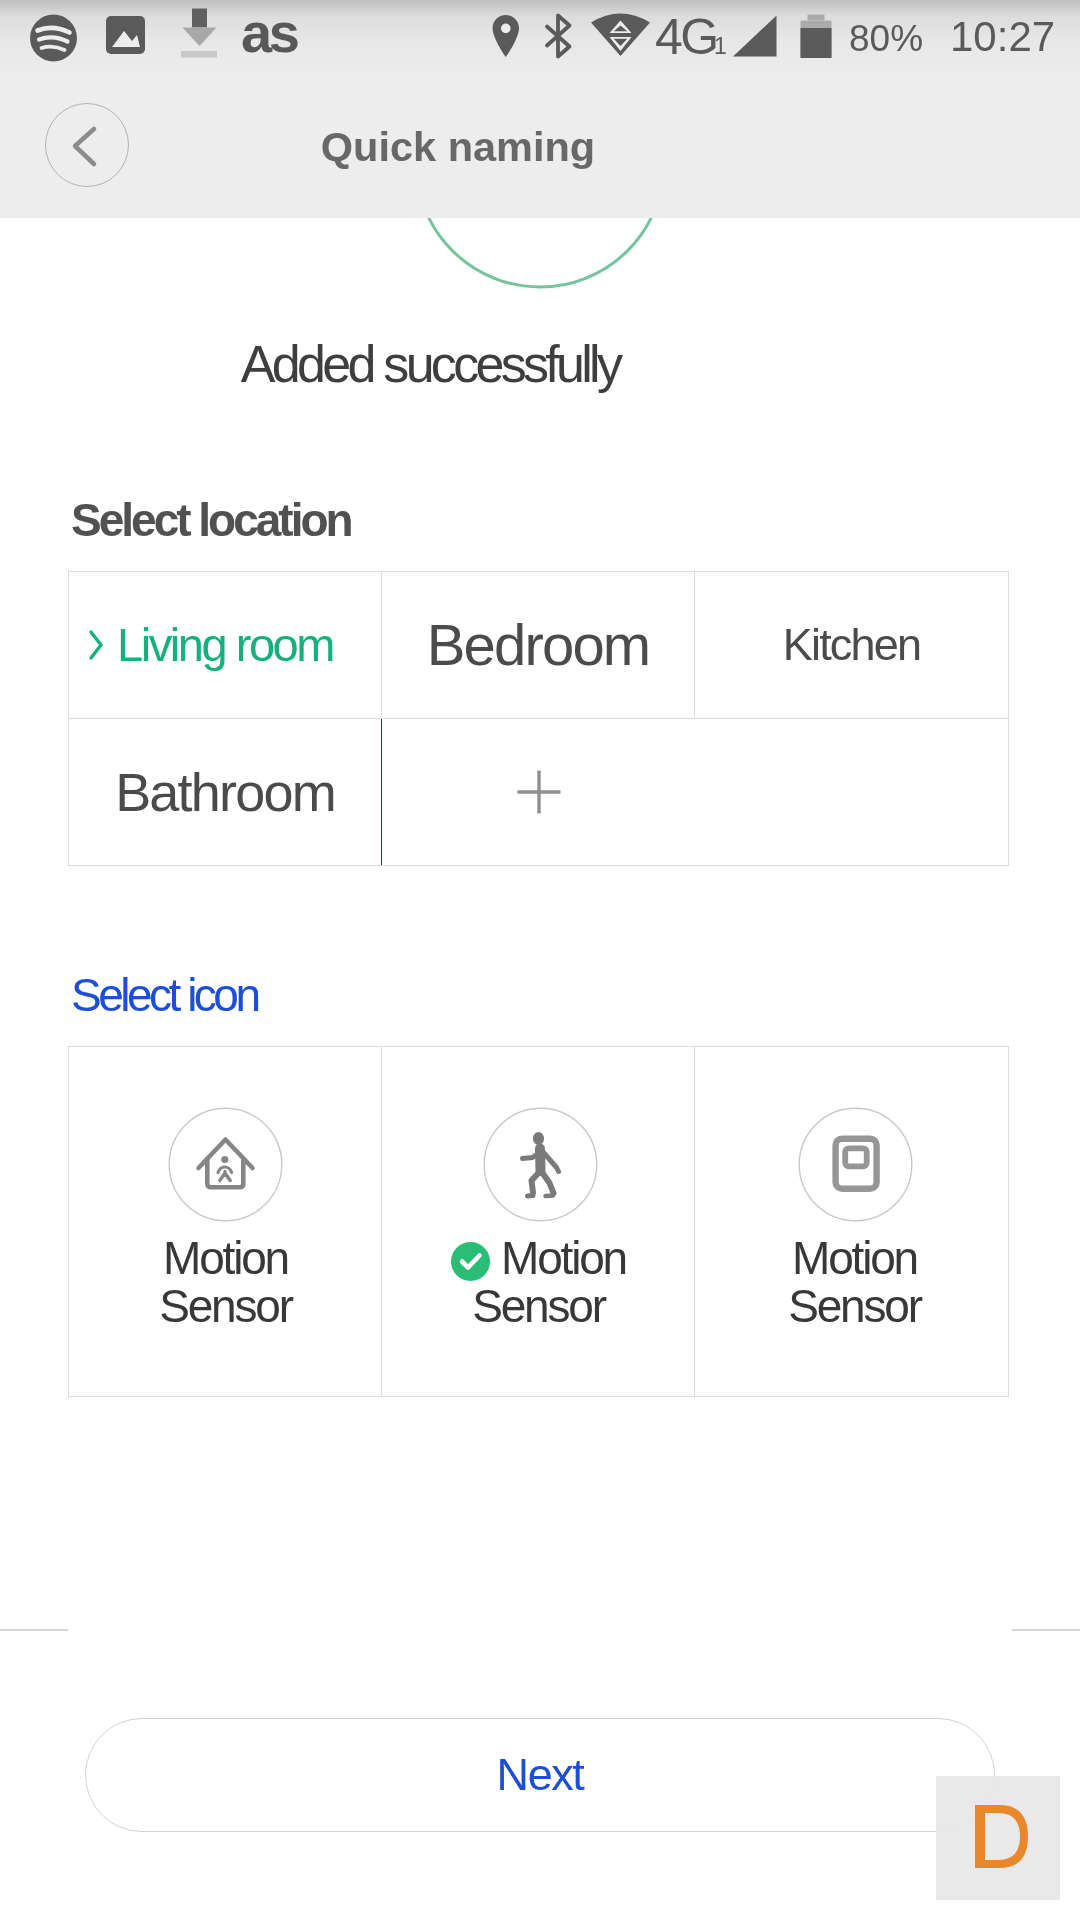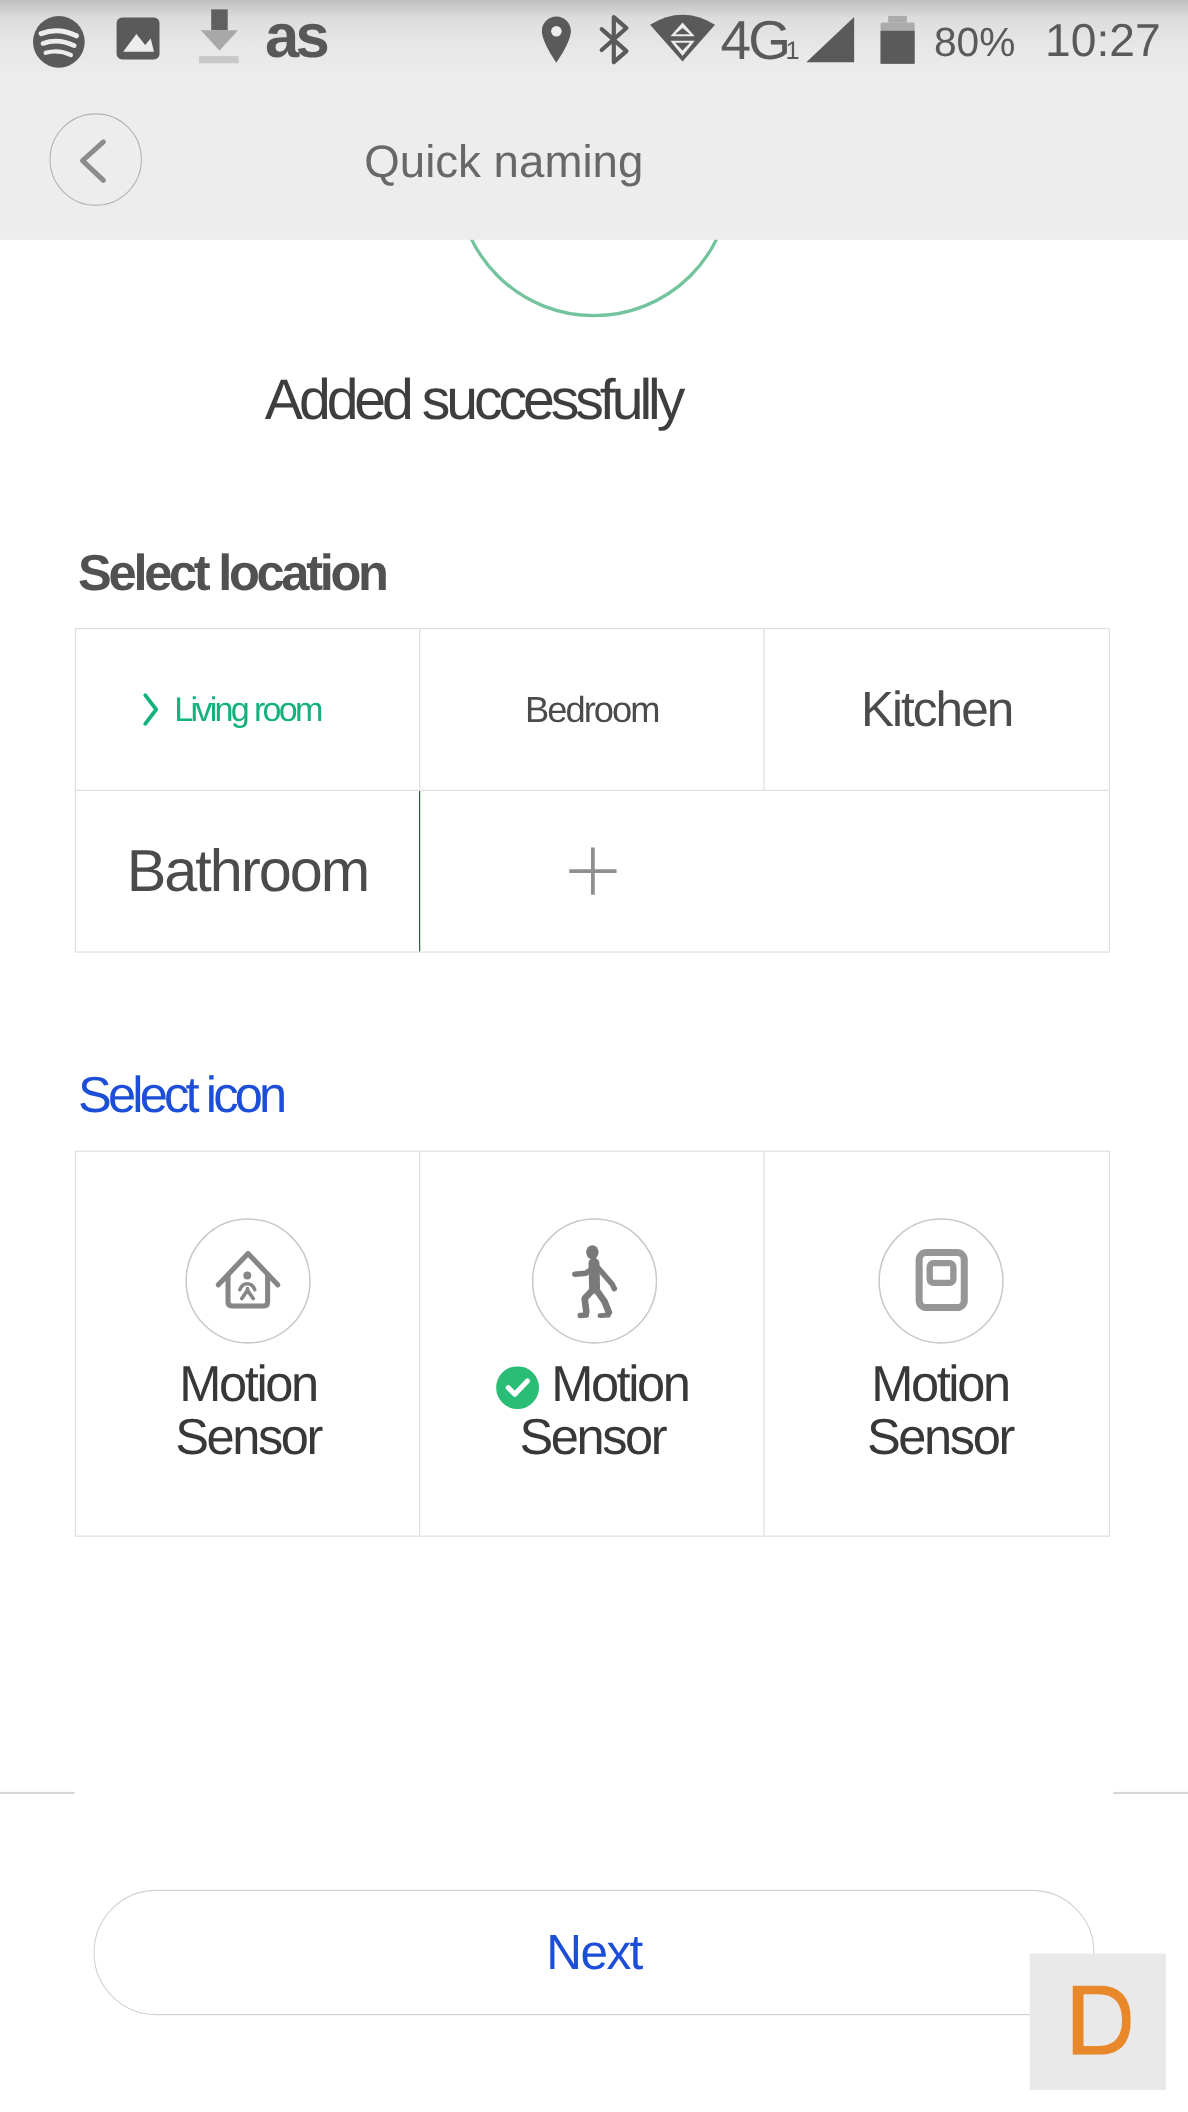--- a/index.html
+++ b/index.html
@@ -61,40 +61,40 @@
 
   <text x="950" y="50.5" font-size="42" fill="#5a5a5a">10:27</text>
 </svg>
 
 <div class="abs" style="left:45px;top:103px;width:84px;height:84px;border:1.5px solid #b3b3b3;border-radius:50%;box-sizing:border-box;"></div>
 
 <svg class="abs" style="left:45px;top:103px;" width="84" height="84" viewBox="0 0 84 84">
   <path d="M49,26 L30,43 L49,61" stroke="#8c8c8c" stroke-width="4.5" fill="none" stroke-linecap="round" stroke-linejoin="round"></path>
 </svg>
 
-<div class="abs" style="left:0;top:126px;width:916px;text-align:center;font-size:41.5px;line-height:41.5px;color:#686868;">Quick naming</div>
+<div class="abs" style="left:0;top:126px;width:916px;text-align:center;font-size:41.5px;line-height:41.5px;color:#686868;font-weight:bold;">Quick naming</div>
 
 <svg class="abs" style="left:0;top:218px;" width="1080" height="72" viewBox="0 0 1080 70">
   <circle cx="540" cy="-56" r="124" fill="none" stroke="#73c49d" stroke-width="3"></circle>
 </svg>
 
 <div class="abs" style="left:0;top:338px;width:860px;text-align:center;font-size:52px;line-height:52px;letter-spacing:-3.7px;color:#3e3e3e;">Added successfully</div>
 
 <div class="abs" style="left:71px;top:497px;font-size:46px;line-height:46px;letter-spacing:-3px;color:#515151;font-weight:bold;">Select location</div>
 
 <div class="abs" style="left:68px;top:571px;width:939px;height:293px;border:1px solid #dcdcdc;display:grid;grid-template-columns:1fr 1fr 1fr;grid-template-rows:1fr 1fr;box-sizing:content-box;">
 
   <div style="border-right:1px solid #dcdcdc;border-bottom:1px solid #dcdcdc;display:flex;align-items:center;justify-content:center;padding-right:29px;">
     <svg width="16" height="32" viewBox="0 0 16 32" style="margin-right:13px;">
         <path d="M3,3 L13,16 L3,29" stroke="#14b17f" stroke-width="3.4" fill="none" stroke-linecap="round" stroke-linejoin="round"></path>
       </svg>
-    <span style="font-size:31px;letter-spacing:-2.45px;color:#14b17f;">Living room</span>
+    <span style="font-size:47px;letter-spacing:-2.45px;color:#14b17f;">Living room</span>
   </div>
 
-  <div style="border-right:1px solid #dcdcdc;border-bottom:1px solid #dcdcdc;display:flex;align-items:center;justify-content:center;font-size:33px;letter-spacing:-1.8px;color:#4b4b4b;">Bedroom</div>
+  <div style="border-right:1px solid #dcdcdc;border-bottom:1px solid #dcdcdc;display:flex;align-items:center;justify-content:center;font-size:58px;letter-spacing:-1.8px;color:#4b4b4b;">Bedroom</div>
 
   <div style="border-bottom:1px solid #dcdcdc;display:flex;align-items:center;justify-content:center;font-size:45px;letter-spacing:-1.8px;color:#4b4b4b;">Kitchen</div>
 
   <div style="border-right:1px solid #14532d;display:flex;align-items:center;justify-content:center;font-size:54px;letter-spacing:-1.8px;color:#4b4b4b;">Bathroom</div>
 
 
   <div style="display:flex;align-items:center;justify-content:center;">
     <svg width="46" height="46" viewBox="0 0 46 46">
         <path d="M23,1.5 V44.5 M1.5,23 H44.5" stroke="#8f8f8f" stroke-width="3.4" fill="none"></path>
       </svg>

